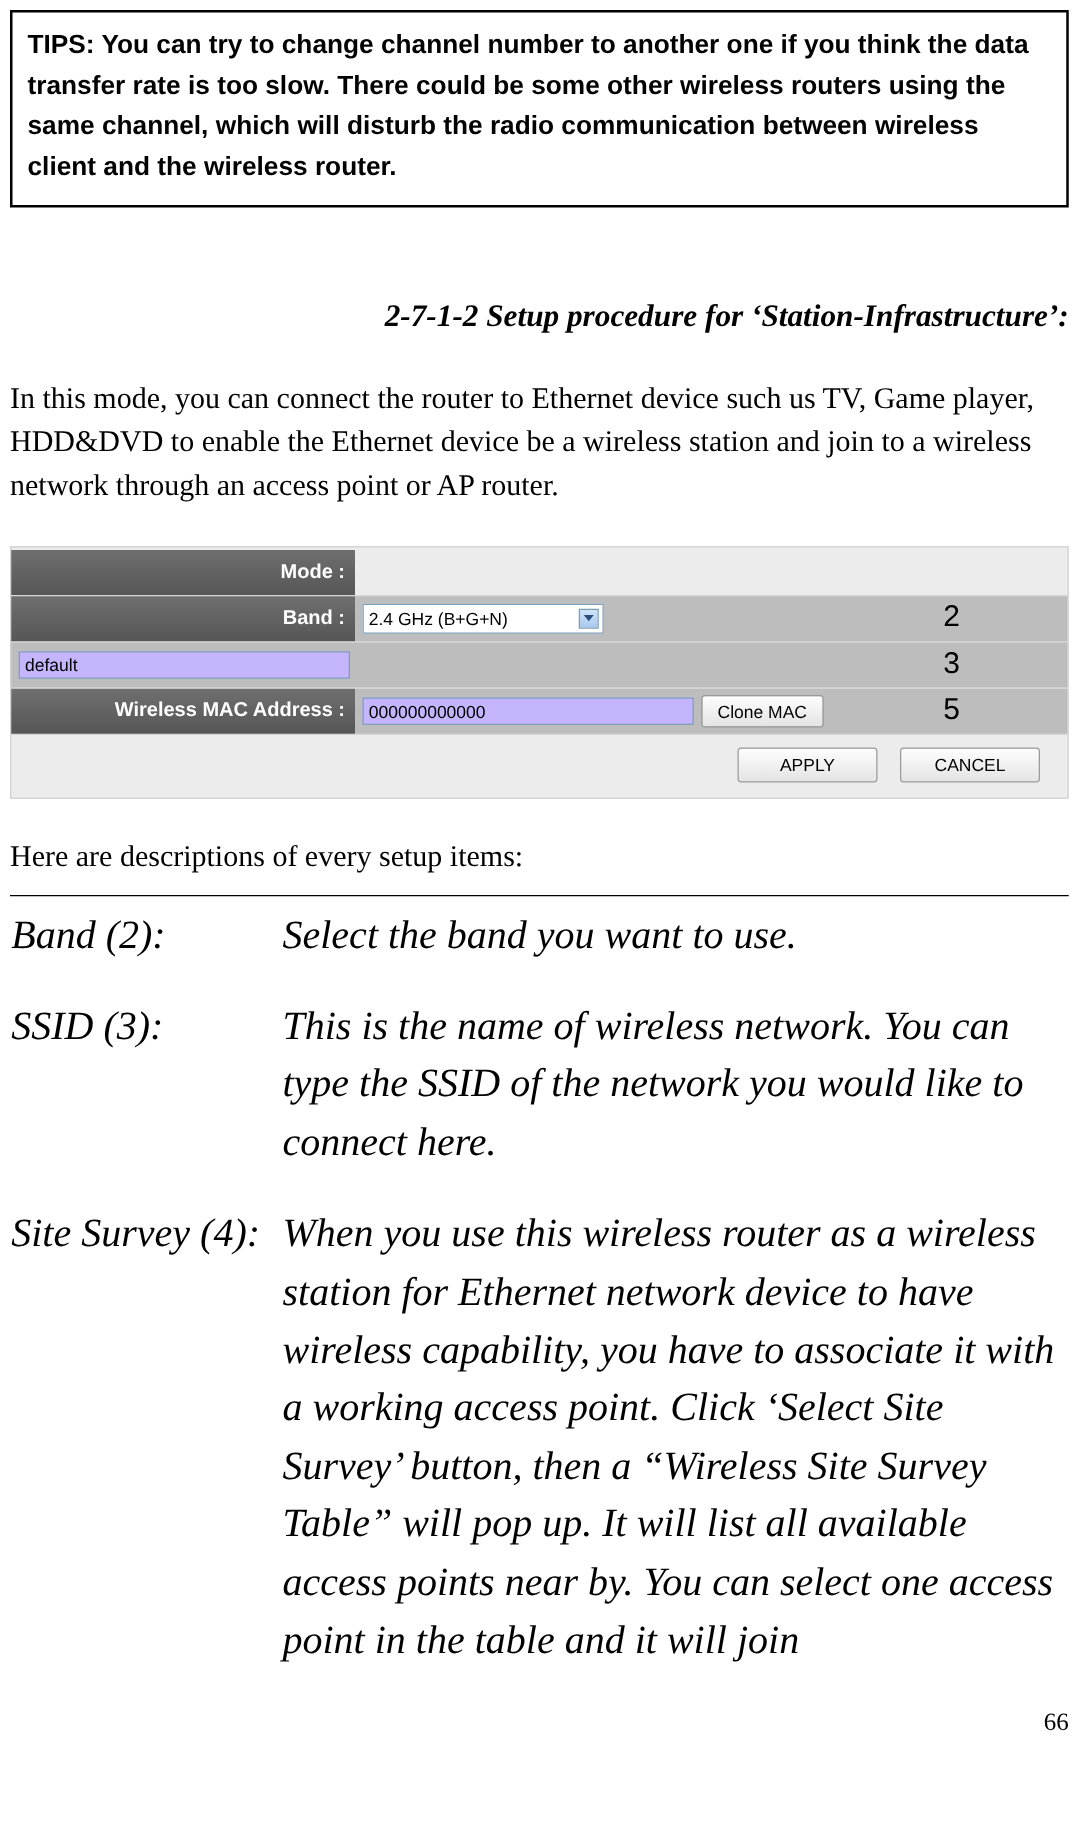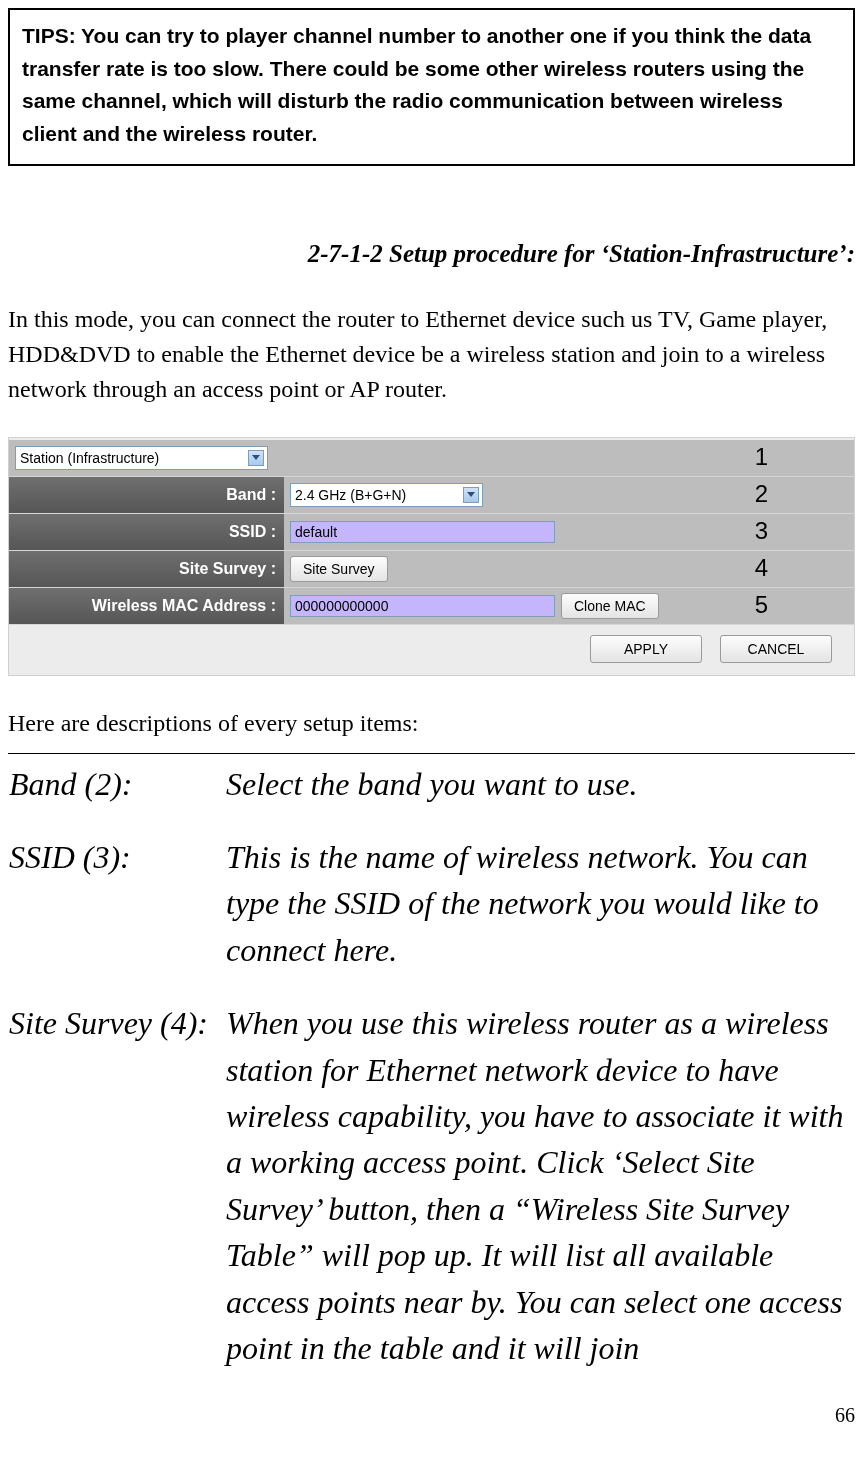--- a/index.html
+++ b/index.html
@@ -178,69 +178,53 @@
     .page-num {
       text-align: right;
       font-size: 20px;
       margin-top: 30px;
     }
   </style>
 </head>
 <body>
 
 <div class="tips-box">
-  <span>TIPS: You can try to player channel number to another one if you think the data transfer rate is too slow. There could be some other wireless routers using the same channel, which will disturb the radio communication between wireless client and the wireless router.</span>
+  <span>TIPS: You can try to change channel number to another one if you think the data transfer rate is too slow. There could be some other wireless routers using the same channel, which will disturb the radio communication between wireless client and the wireless router.</span>
 </div>
 
 <div class="section-heading">2-7-1-2 Setup procedure for ‘Station-Infrastructure’:</div>
 
 <div class="body-para">In this mode, you can connect the router to Ethernet device such us TV, Game player, HDD&amp;DVD to enable the Ethernet device be a wireless station and join to a wireless network through an access point or AP router.</div>
 
 <div class="config-panel">
 
   <div class="cfg-row">
-    <div class="cfg-field">
-      <div class="cfg-select" style="width:225px">
-        <span>Station (Infrastructure)</span>
-        <span class="chev"></span>
-      </div>
-      <span class="cfg-num">1</span>
-    </div>
+    <div class="cfg-label">Mode :</div>
   </div>
 
   <div class="cfg-row">
     <div class="cfg-label">Band :</div>
     <div class="cfg-field">
       <div class="cfg-select" style="width:165px">
         <span>2.4 GHz (B+G+N)</span>
         <span class="chev"></span>
       </div>
       <span class="cfg-num">2</span>
     </div>
   </div>
 
   <div class="cfg-row">
-    <div class="cfg-label">SSID :</div>
     <div class="cfg-field">
       <div class="cfg-input" style="width:265px">
         <span>default</span>
       </div>
       <span class="cfg-num">3</span>
     </div>
   </div>
 
-  <div class="cfg-row">
-    <div class="cfg-label">Site Survey :</div>
-    <div class="cfg-field">
-      <div class="cfg-btn">
-        <span>Site Survey</span>
-      </div>
-      <span class="cfg-num">4</span>
-    </div>
-  </div>
 
   <div class="cfg-row">
     <div class="cfg-label">Wireless MAC Address :</div>
     <div class="cfg-field">
       <div class="cfg-input" style="width:265px">
         <span>000000000000</span>
       </div>
       <div class="cfg-btn">
         <span>Clone MAC</span>
       </div>

